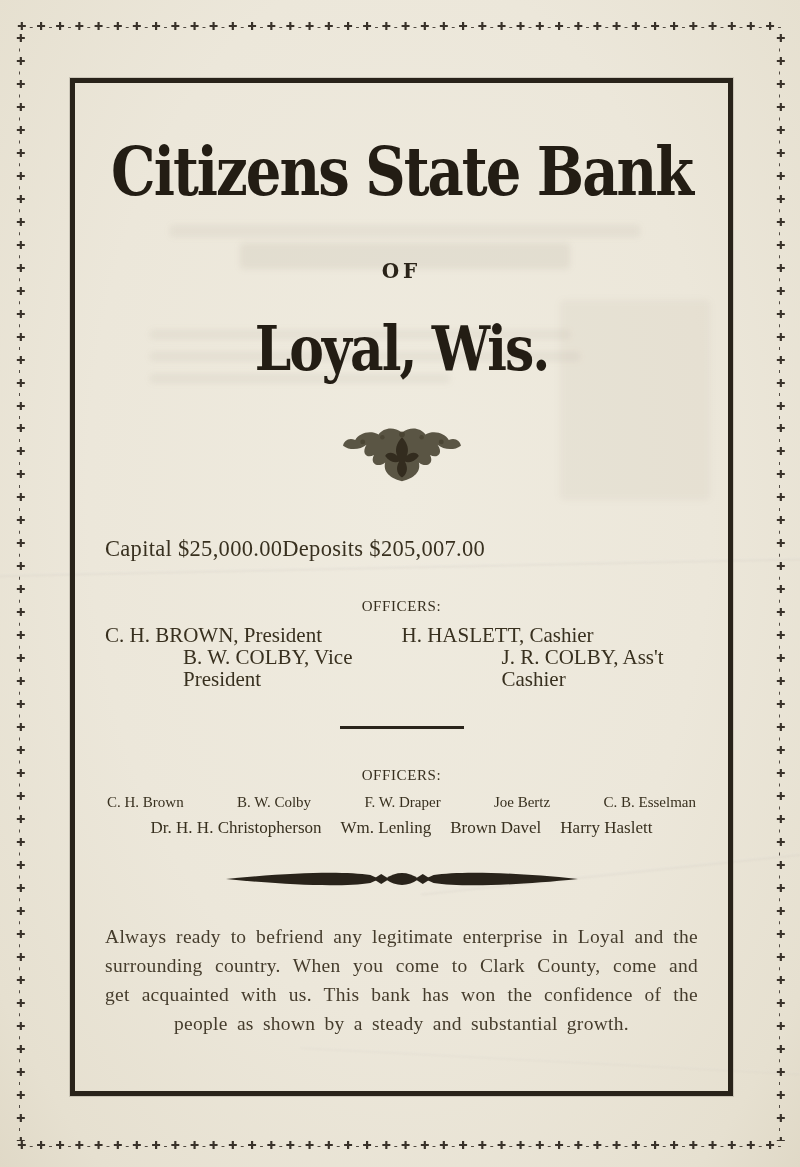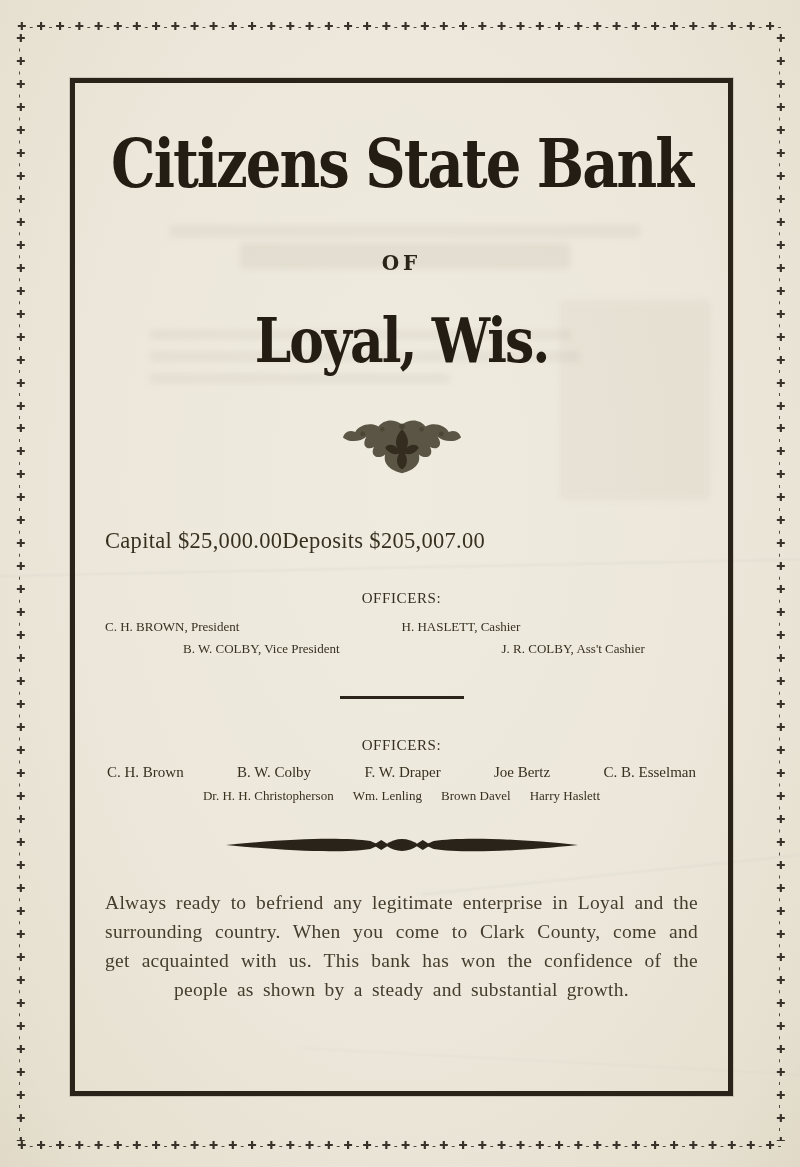--- a/index.html
+++ b/index.html
@@ -43,21 +43,21 @@
   .ob.bottom { left:17px; right:17px; bottom:13px; height:15px; }
   .ob.left   { left:12px;  top:32px; bottom:26px; width:15px; writing-mode:vertical-rl; }
   .ob.right  { right:13px; top:32px; bottom:26px; width:15px; writing-mode:vertical-rl; }
 
   
   .frame{
     position:absolute; left:70px; top:78px; right:67px; bottom:71px;
     border:5px solid #29231a;
     box-shadow:0 0 0 1px rgba(41,35,26,.15);
   }
-  .content{ position:absolute; inset:0; padding:8px 30px; text-align:center; color:#2e271c; }
+  .content{ position:absolute; inset:0; padding:16px 30px; text-align:center; color:#2e271c; }
 
   .bank-name{
     margin-top:34px;
     font-family:"DejaVu Serif", serif; font-weight:bold;
     font-size:56px; line-height:76px; letter-spacing:-2px;
     color:#231d14; transform:scale(1,1.2); transform-origin:50% 50%;
     white-space:nowrap;
   }
   .of{
     margin-top:50px;
@@ -76,37 +76,37 @@
   .stats{
     margin-top:52px;
     display:flex; justify-content:flex-start; align-items:baseline;
     font-size:22.5px; letter-spacing:.3px; color:#38301f;
   }
   .sec-head{
     margin-top:36px; font-size:15px; letter-spacing:.6px; color:#362e1e; font-weight:normal;
   }
   .officers{
     margin-top:9px; display:flex; text-align:left;
-    font-size:13px; line-height:22px; color:#38301f;
+    font-size:21px; line-height:22px; color:#38301f;
   }
   .off-col{ width:50%; }
   .off-col .indent1{ padding-left:78px; }
   .off-col.right .indent1{ padding-left:100px; }
 
   .rule{
     margin:36px auto 0 auto; width:124px; height:3px; background:#2a241b;
   }
   .directors-head{ margin-top:38px; }
   .dir-row1{
     margin-top:10px; display:flex; justify-content:space-between;
     font-size:15px; color:#38301f; padding:0 2px;align-items:center;
   }
   .dir-row2{
     margin-top:7px; display:flex; justify-content:center; gap:19px;
-    font-size:13px; color:#38301f;
+    font-size:17px; color:#38301f;
   }
   .spear{ margin-top:28px; height:26px; }
   .spear svg{ width:356px; height:26px; }
 
   .pitch{
     margin-top:30px; text-align:justify; text-align-last:center;
     font-size:19.5px; line-height:29px; letter-spacing:.3px; word-spacing:4px;
     color:#453c2c;
   }
 </style>

